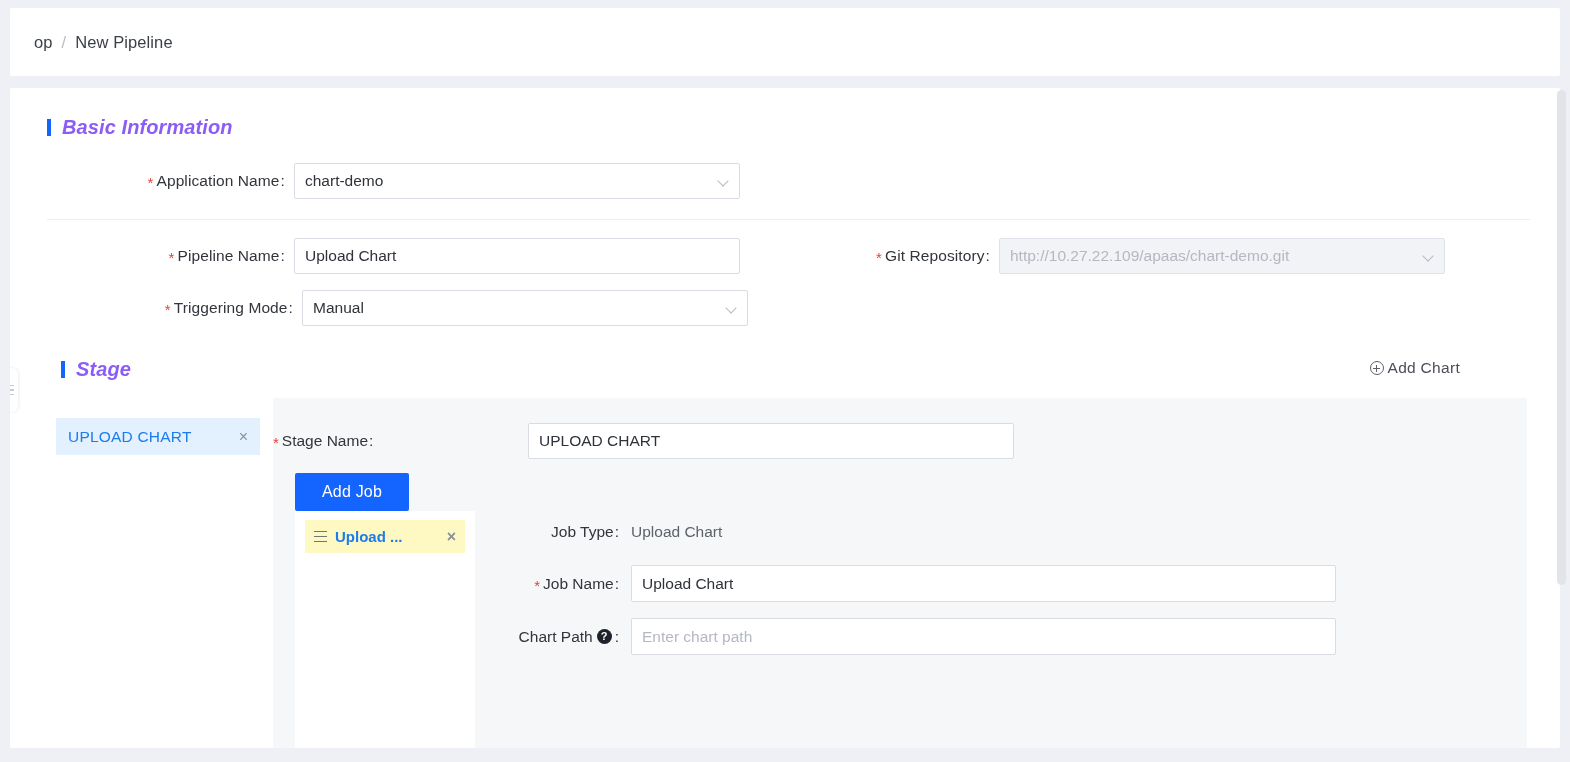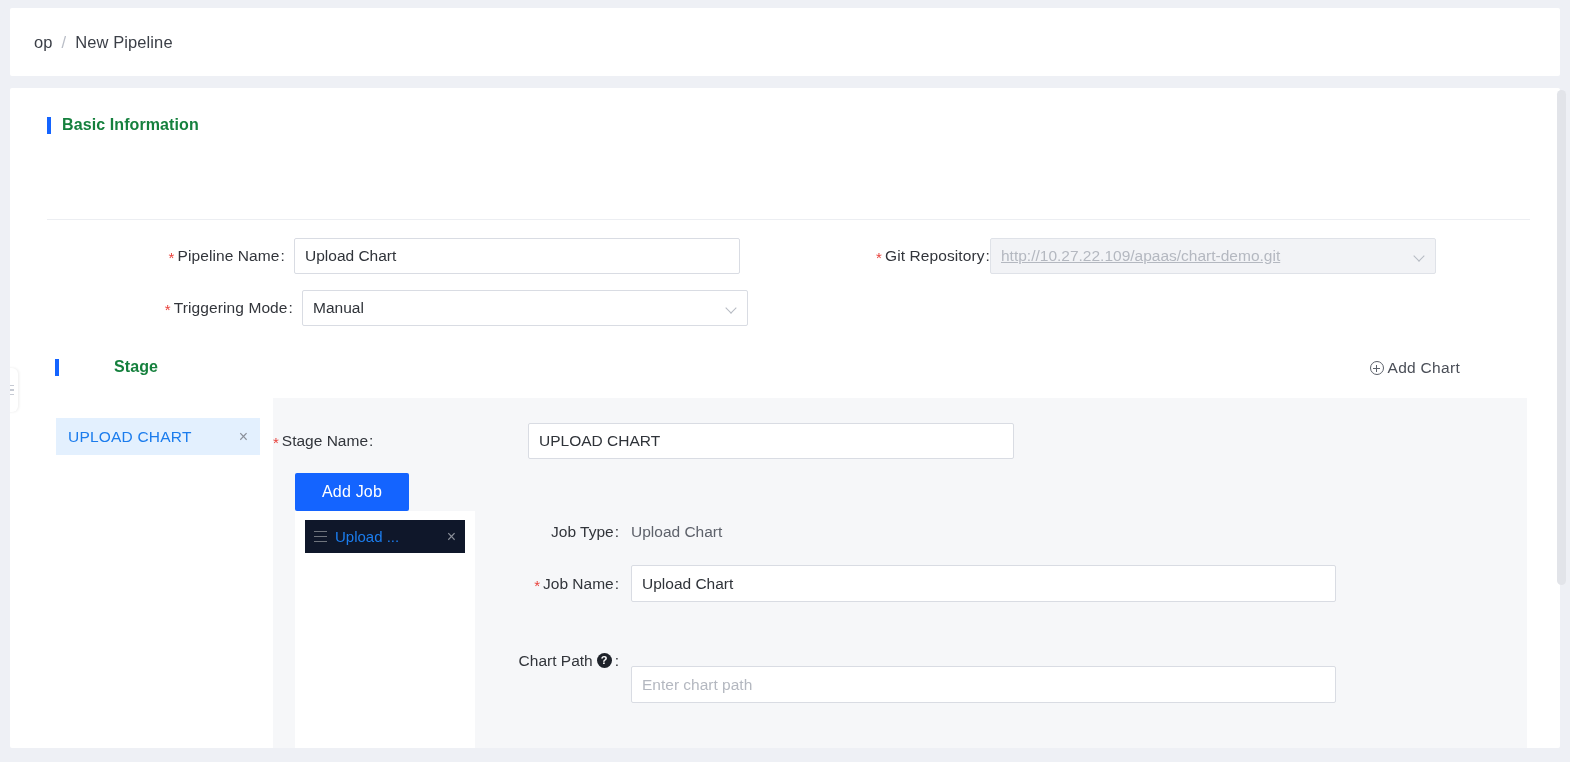--- a/index.html
+++ b/index.html
@@ -77,28 +77,29 @@
     display: flex;
     align-items: center;
     margin-left: 37px;
   }
   .section-accent {
     width: 4px; height: 17px;
     background: #1464ff;
     margin-right: 11px;
   }
   .section-title {
-    font-size: 16px;
+    font-size: 20px;
     font-weight: bold;
-    color: #15803d;
+    color: #8b5cf6;
     letter-spacing: .1px;
+    font-style: italic;
   }
 
   .basic-head { position: absolute; left: 0; top: 28px; }
-  .stage-head { position: absolute; left: 8px; top: 270px; gap: 44px; }
+  .stage-head { position: absolute; left: 14px; top: 270px; }
 
   
   .add-stage {
     position: absolute;
     right: 100px; top: 271px;
     display: flex;
     align-items: center;
     font-size: 15.5px;
     color: #4a4e57;
     cursor: pointer;
@@ -265,25 +266,26 @@
     position: absolute;
     left: 22px; top: 113px;
     width: 180px;
     bottom: 0;
     background: #ffffff;
     padding-top: 9px;
   }
   .job-item {
     margin: 0 10px;
     height: 33px;
-    background: #0f172a;
+    background: #fef9c3;
     display: flex;
     align-items: center;
     padding: 0 9px;
     cursor: pointer;
+    font-weight: bold;
   }
   .drag-icon {
     width: 13px; height: 11px;
     margin-right: 8px;
     display: flex;
     flex-direction: column;
     justify-content: space-between;
     flex: 0 0 auto;
     cursor: grab;
   }
@@ -376,38 +378,45 @@
       <i></i>
       <i></i>
     </div>
 
     <div class="section-head basic-head">
       <span class="section-accent"></span>
       <span class="section-title">Basic Information</span>
     </div>
 
     <div class="field-row" style="left:0; top:75px;">
+      <span class="field-label" style="width:275px;">
+        <span class="req-star">*</span><span>Application Name</span><span class="colon">:</span>
+      </span>
+      <div class="input-box" style="width:446px; margin-left:9px;">
+        <span>chart-demo</span>
+        <span class="chev"></span>
+      </div>
     </div>
 
     <div class="divider"></div>
 
     <div class="field-row" style="left:0; top:150px;">
       <span class="field-label" style="width:275px;">
         <span class="req-star">*</span><span>Pipeline Name</span><span class="colon">:</span>
       </span>
       <div class="input-box" style="width:446px; margin-left:9px;">
         <span>Upload Chart</span>
       </div>
     </div>
 
     <div class="field-row" style="left:820px; top:150px;">
       <span class="field-label" style="width:160px;">
         <span class="req-star">*</span><span>Git Repository</span><span class="colon">:</span>
       </span>
-      <div class="input-box disabled" style="width:446px; text-decoration:underline;">
+      <div class="input-box disabled" style="width:446px; margin-left:9px;">
         <span>http://10.27.22.109/apaas/chart-demo.git</span>
         <span class="chev"></span>
       </div>
     </div>
 
     <div class="field-row" style="left:8px; top:202px;">
       <span class="field-label" style="width:275px;">
         <span class="req-star">*</span><span>Triggering Mode</span><span class="colon">:</span>
       </span>
       <div class="input-box" style="width:446px; margin-left:9px;">
@@ -480,21 +489,21 @@
               <span>Upload Chart</span>
             </div>
           </div>
 
           <div class="jd-row">
             <span class="jd-label">
               <span>Chart Path</span>
                 <span class="help-icon">?</span>
                 <span class="colon">:</span>
             </span>
-            <div class="input-box jd-input" style="margin-left:6px;margin-top:48px;">
+            <div class="input-box jd-input" style="margin-left:6px;">
               <span class="ph">Enter chart path</span>
             </div>
           </div>
 
         </div>
       </div>
     </div>
   </div>
 
   <div class="scrollbar-track">

